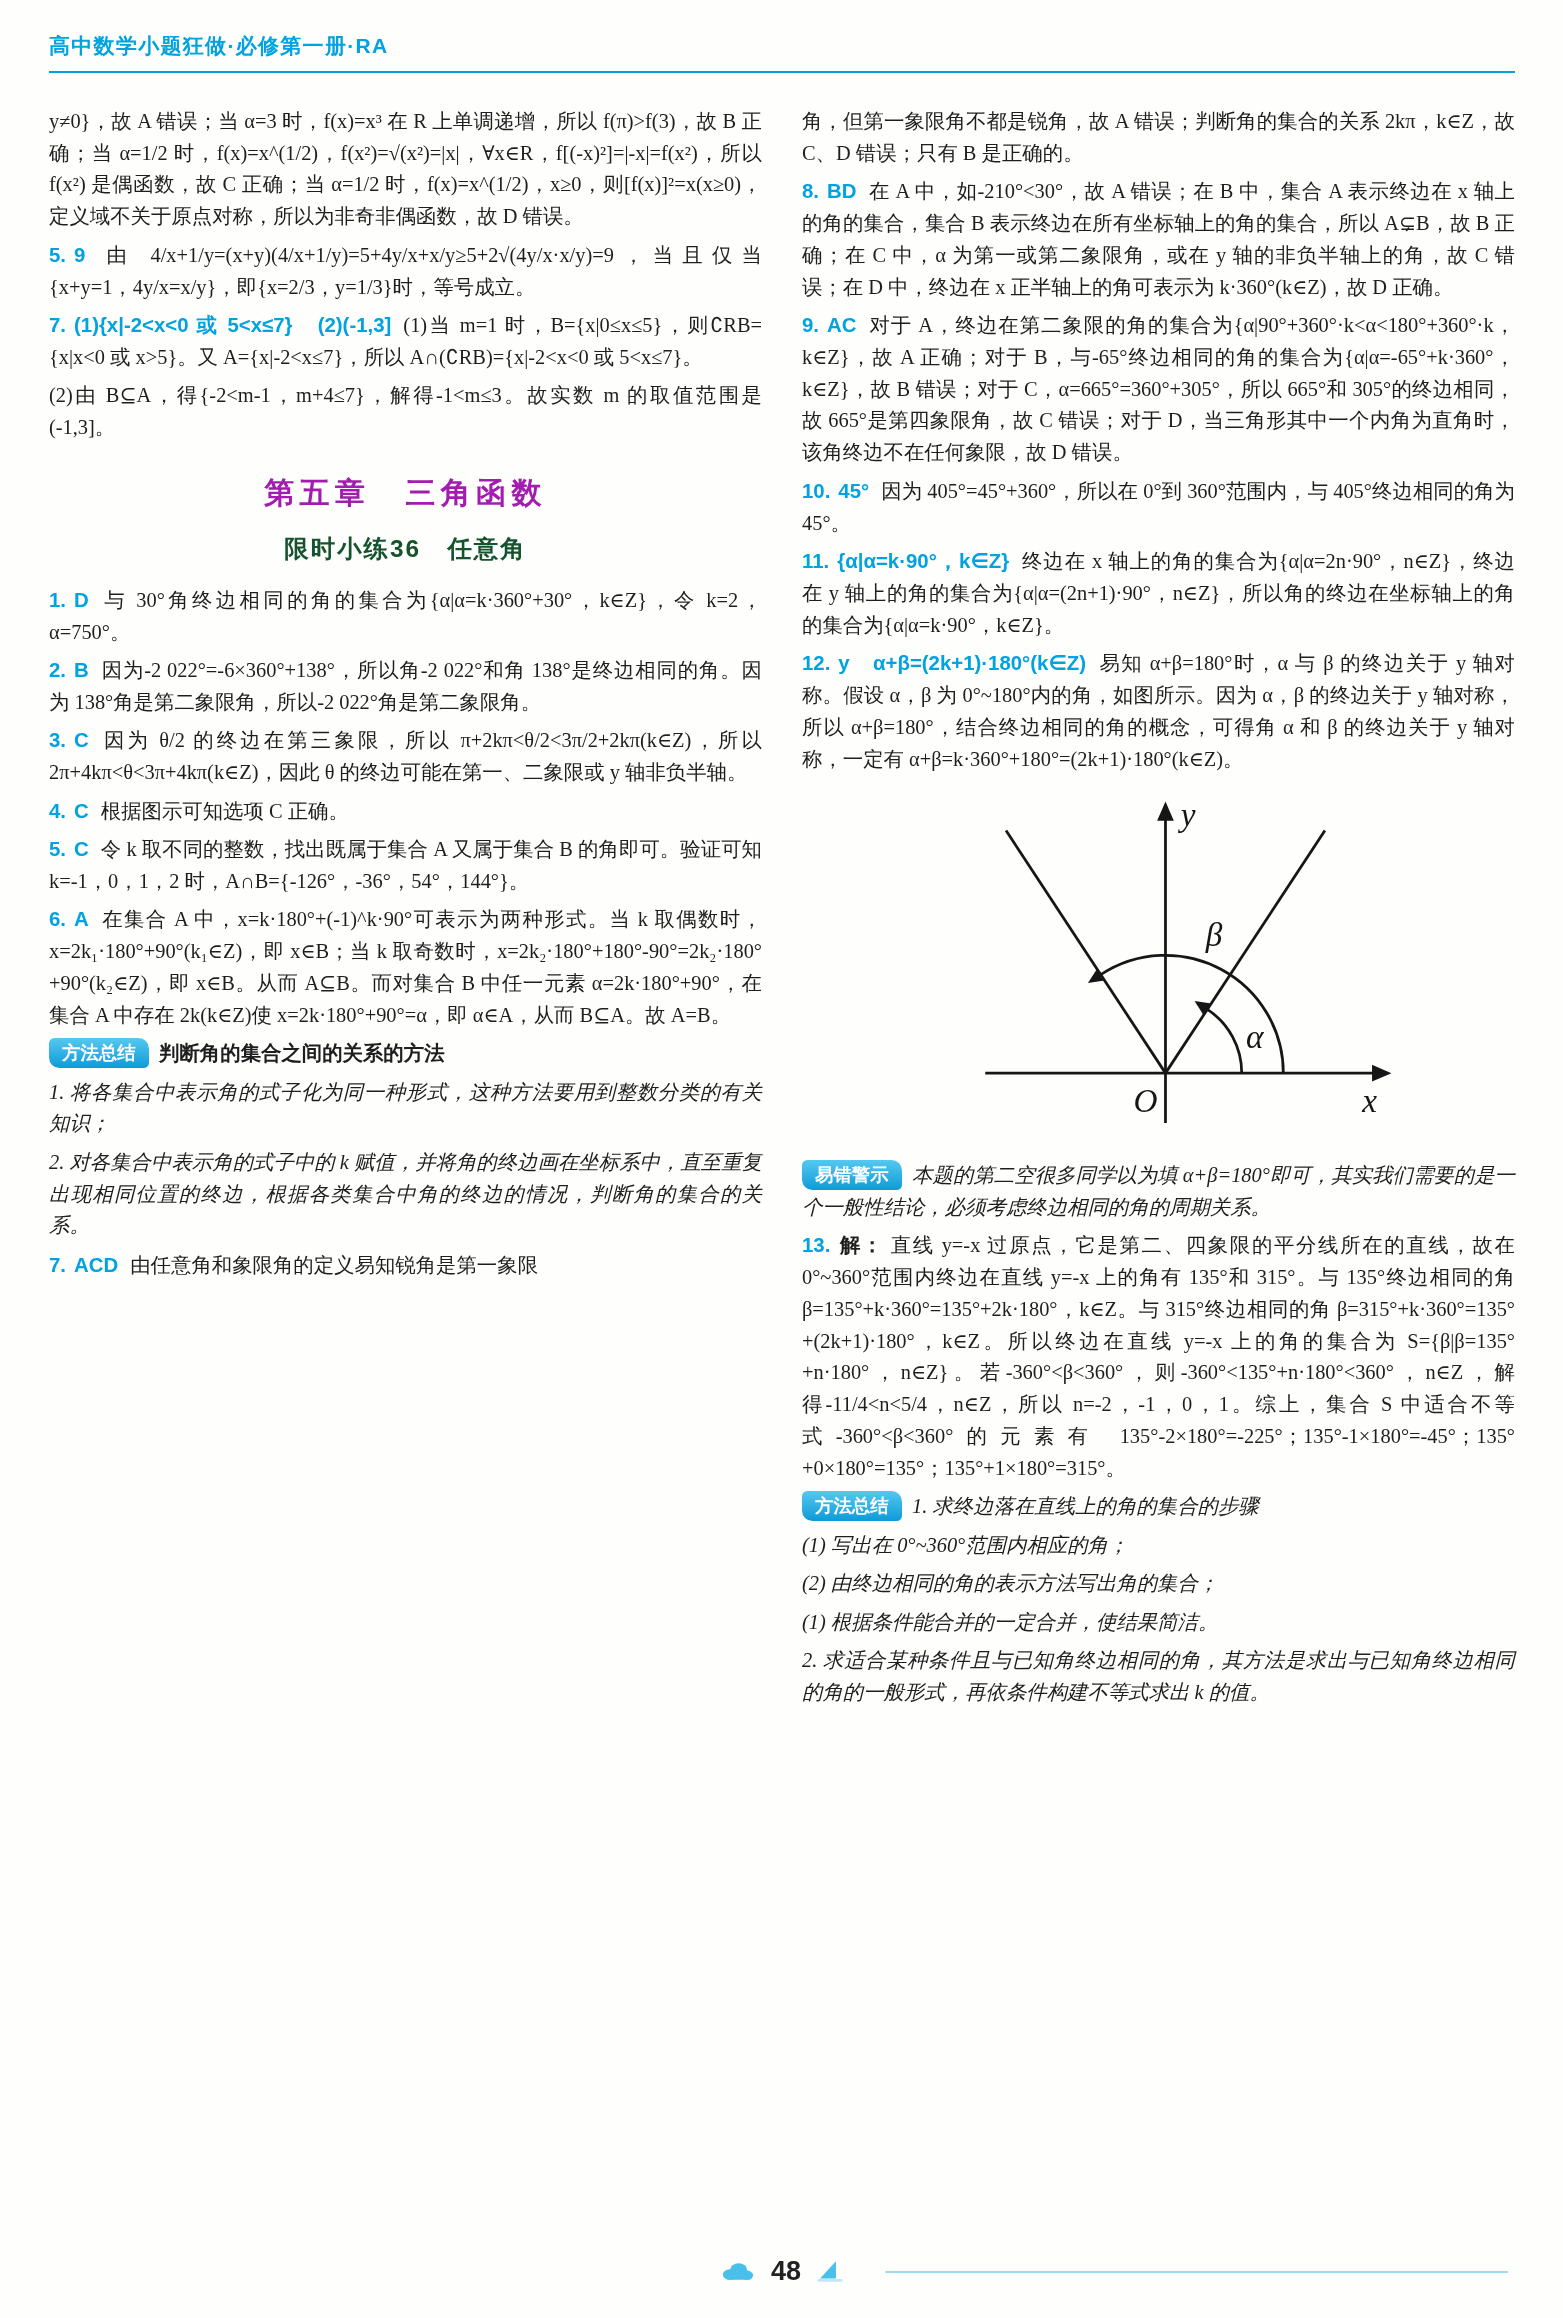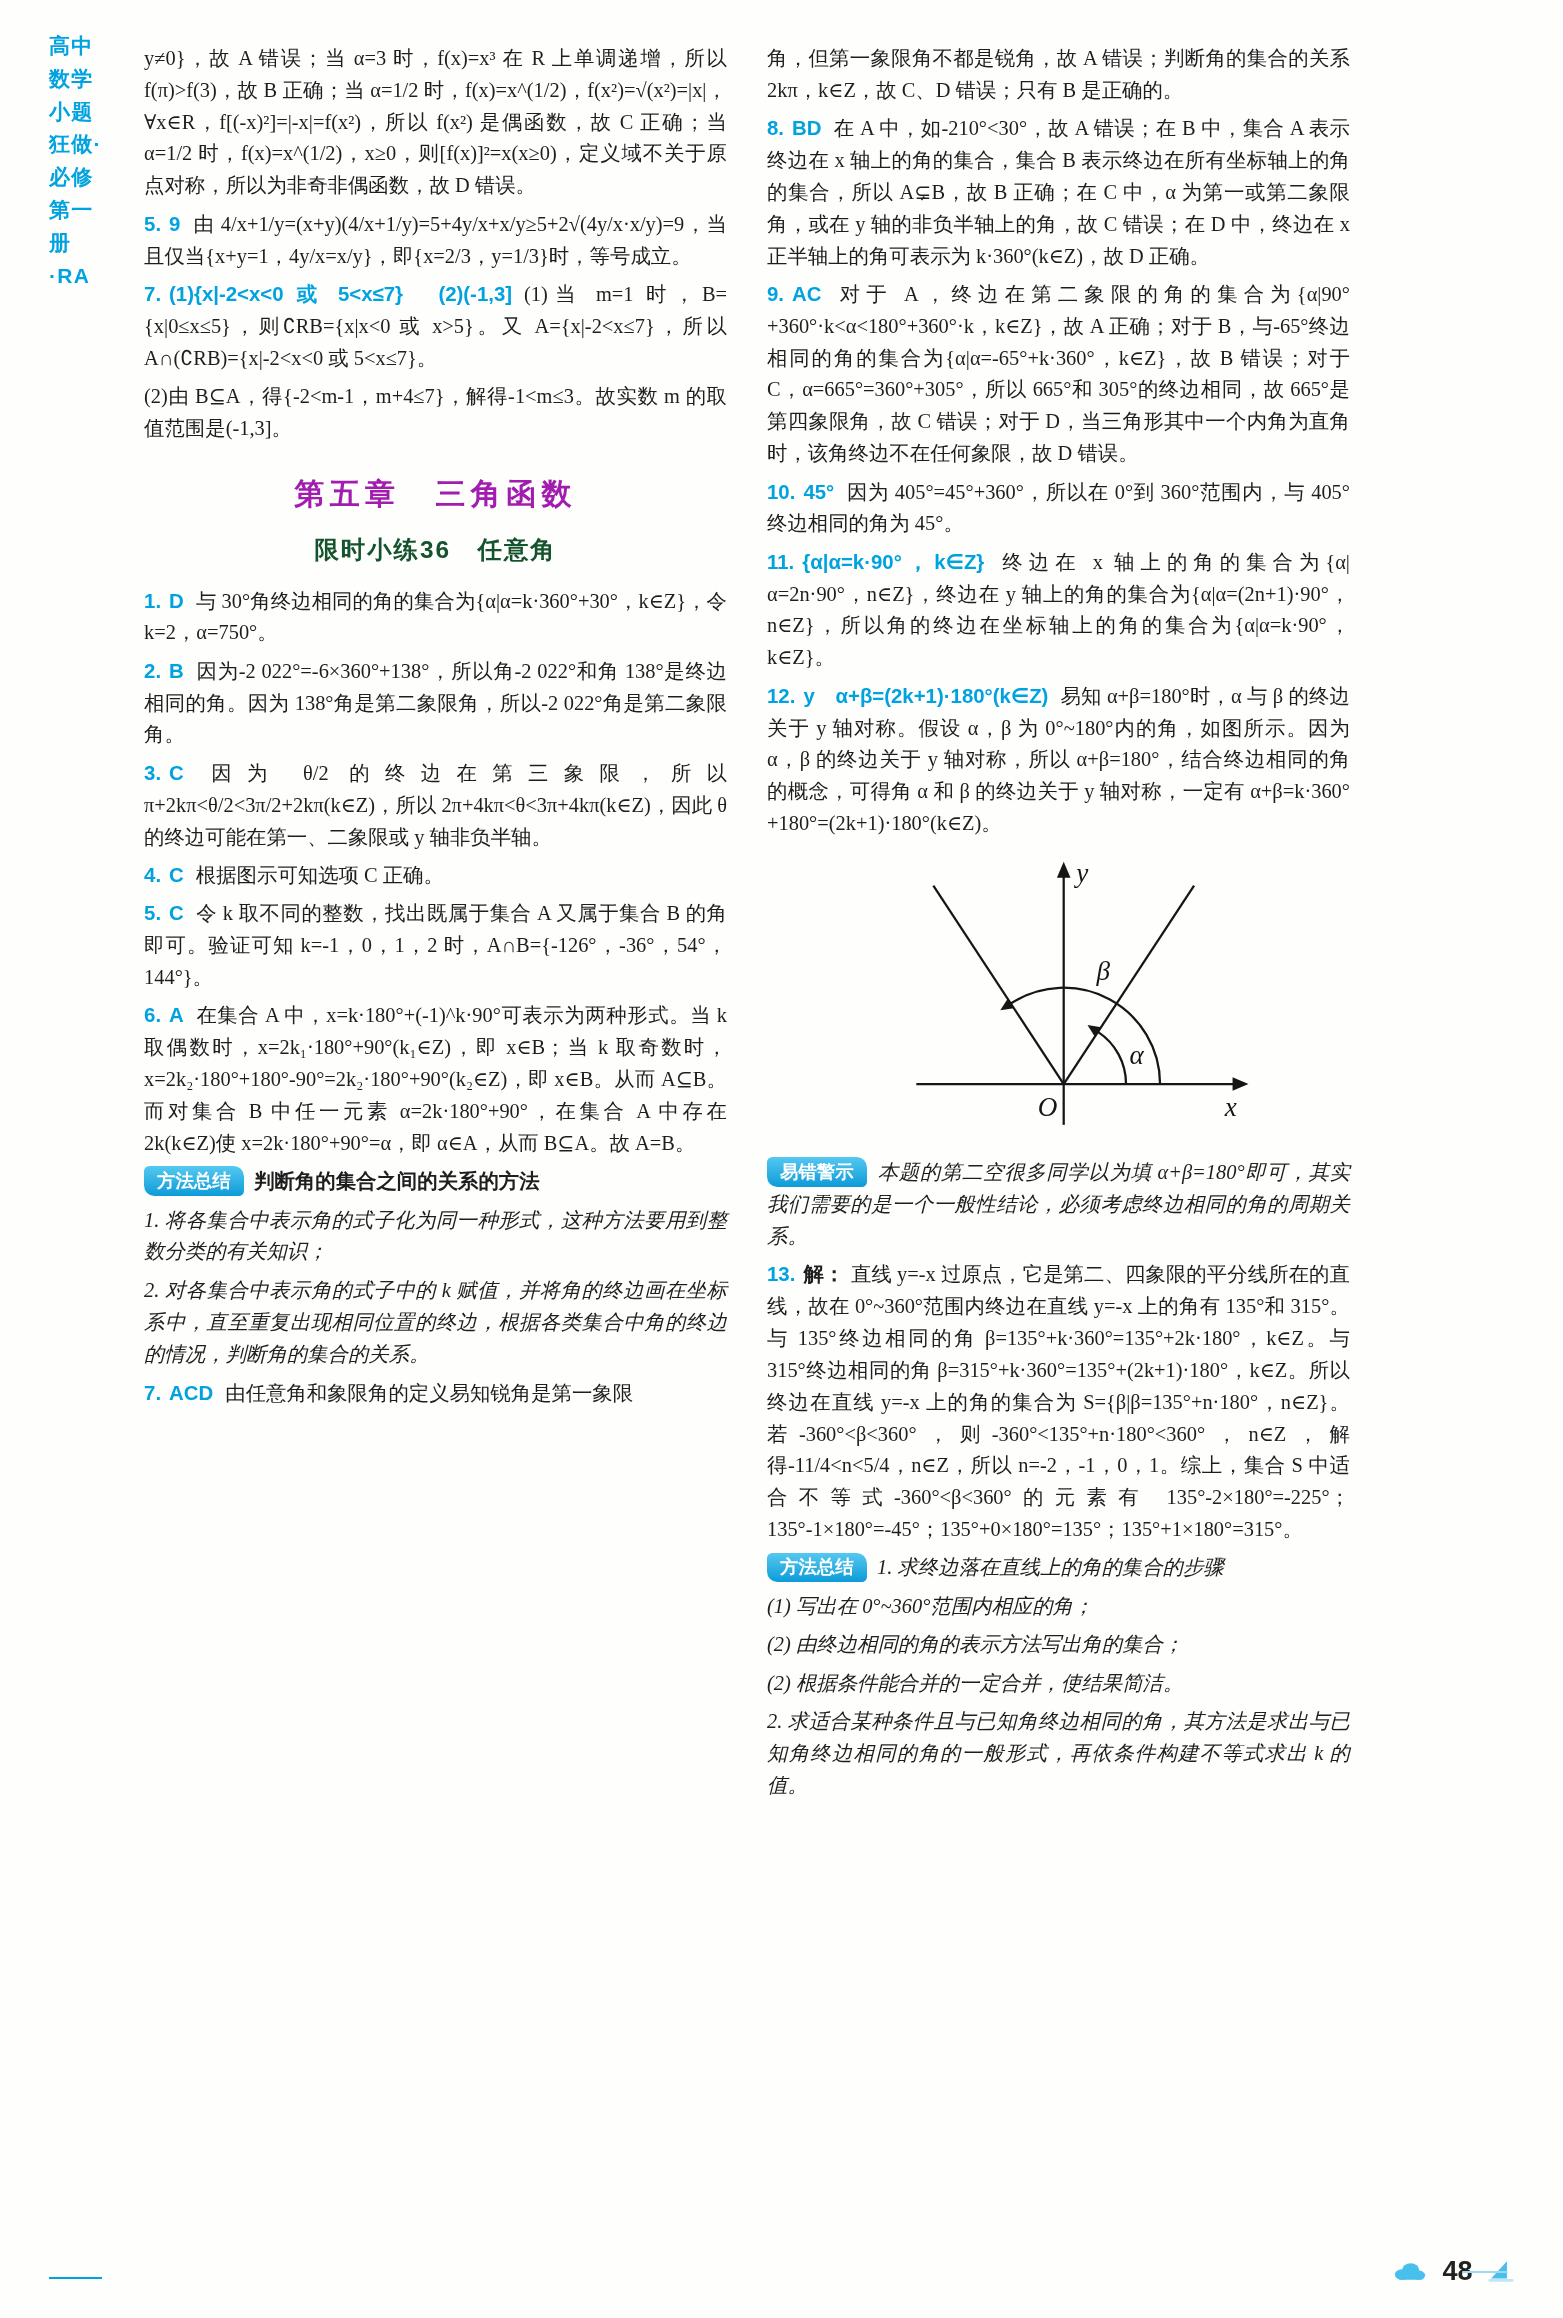--- a/index.html
+++ b/index.html
@@ -3,23 +3,23 @@
 <meta charset="utf-8">
 <style>
   :root{
     --accent:#00a2e0;
     --ink:#1e1e1e;
   }
   *{box-sizing:border-box;}
   body{margin:0;background:#ffffff;}
   .page{
     width:1564px;min-height:2319px;margin:0 auto;background:#fefefd;
-    padding:30px 49px 20px;display:flex;flex-direction:row;
+    padding:30px 49px 20px;display:flex;flex-direction:column;
     font-family:"Liberation Serif","DejaVu Serif",serif;
-    font-size:20.4px;line-height:1.56;color:var(--ink);gap:42px;
+    font-size:20.4px;line-height:1.56;color:var(--ink);
   }
   header.page-header{
     border-bottom:2.6px solid var(--accent);
     padding-bottom:8px;margin-bottom:20px;
   }
   .book-title{
     color:var(--accent);font-family:"Liberation Sans","DejaVu Sans",sans-serif;
     font-weight:bold;font-size:21px;letter-spacing:1.3px;
   }
   .columns{display:flex;gap:40px;align-items:flex-start;margin-top:13px;}
@@ -160,21 +160,21 @@
       </div>
 
       <p class="para"><span class="tag">易错警示</span><span class="kai">本题的第二空很多同学以为填 α+β=180°即可，其实我们需要的是一个一般性结论，必须考虑终边相同的角的周期关系。</span></p>
 
       <p class="para"><span class="num">13.</span><span class="lead">解：</span><span>直线 y=-x 过原点，它是第二、四象限的平分线所在的直线，故在 0°~360°范围内终边在直线 y=-x 上的角有 135°和 315°。与 135°终边相同的角 β=135°+k·360°=135°+2k·180°，k∈Z。与 315°终边相同的角 β=315°+k·360°=135°+(2k+1)·180°，k∈Z。所以终边在直线 y=-x 上的角的集合为 S={β|β=135°+n·180°，n∈Z}。若-360°&lt;β&lt;360°，则-360°&lt;135°+n·180°&lt;360°，n∈Z，解得-11/4&lt;n&lt;5/4，n∈Z，所以 n=-2，-1，0，1。综上，集合 S 中适合不等式-360°&lt;β&lt;360°的元素有 135°-2×180°=-225°；135°-1×180°=-45°；135°+0×180°=135°；135°+1×180°=315°。</span></p>
 
       <div class="method">
         <p class="para"><span class="tag">方法总结</span><span class="kai">1. 求终边落在直线上的角的集合的步骤</span></p>
         <p class="para kai">(1) 写出在 0°~360°范围内相应的角；</p>
         <p class="para kai">(2) 由终边相同的角的表示方法写出角的集合；</p>
-        <p class="para kai">(2) 根据条件能合并的一定合并，使结果简洁。</p>
+        <p class="para kai">(1) 根据条件能合并的一定合并，使结果简洁。</p>
         <p class="para kai">2. 求适合某种条件且与已知角终边相同的角，其方法是求出与已知角终边相同的角的一般形式，再依条件构建不等式求出 k 的值。</p>
       </div>
 
     </section>
   </main>
 
   <footer class="page-footer">
     <svg class="deco" width="36" height="22.4" viewBox="0 0 54 34" aria-hidden="true">
       <ellipse cx="15" cy="22" rx="11" ry="8" fill="#49bfec"></ellipse>
       <ellipse cx="28" cy="15" rx="13" ry="10" fill="#49bfec"></ellipse>

